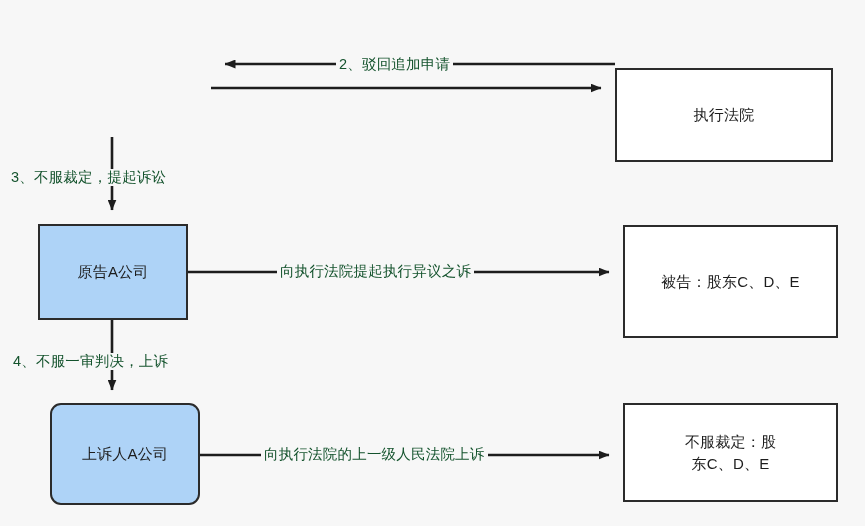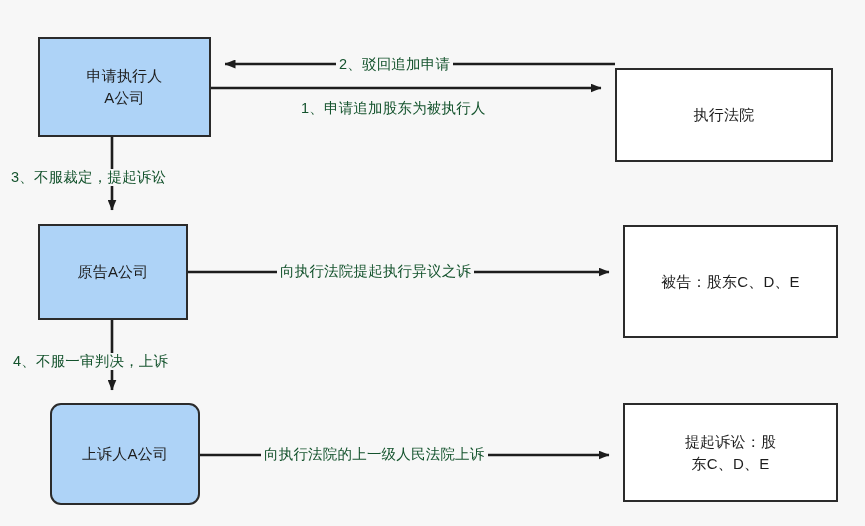--- a/index.html
+++ b/index.html
@@ -93,37 +93,34 @@
 
     <g>
       <path d="M112,320 L112,390" stroke="#1d1d1d" stroke-width="2.6" fill="none" marker-end="url(#arrowD)"></path>
     </g>
 
     <g>
       <path d="M200,455 L609,455" stroke="#1d1d1d" stroke-width="2.6" fill="none" marker-end="url(#arrowR)"></path>
     </g>
   </svg>
 
-  <div class="node fill-blue" style="left:38px; top:37px; width:173px; height:100px;">申请执行人
-A公司</div>
 
   <div class="node fill-white" style="left:615px; top:36px; width:218px; height:94px;margin-top:32px;">执行法院</div>
 
   <div class="node fill-blue" style="left:38px; top:224px; width:150px; height:96px;">原告A公司</div>
 
   <div class="node fill-white" style="left:623px; top:225px; width:215px; height:113px;">被告：股东C、D、E</div>
 
   <div class="node fill-blue rounded" style="left:50px; top:403px; width:150px; height:102px;">上诉人A公司</div>
 
-  <div class="node fill-white" style="left:623px; top:403px; width:215px; height:99px;">提起诉讼：股
+  <div class="node fill-white" style="left:623px; top:403px; width:215px; height:99px;">不服裁定：股
 东C、D、E</div>
 
   <div class="edge-label" style="left:336px; top:56px;">2、驳回追加申请</div>
 
-  <div class="edge-label no-bg" style="left:298px; top:100px;">1、申请追加股东为被执行人</div>
 
   <div class="edge-label" style="left:8px; top:169px;">3、不服裁定，提起诉讼</div>
 
   <div class="edge-label" style="left:277px; top:263px;">向执行法院提起执行异议之诉</div>
 
   <div class="edge-label" style="left:10px; top:353px;">4、不服一审判决，上诉</div>
 
   <div class="edge-label" style="left:261px; top:446px;">向执行法院的上一级人民法院上诉</div>
 
 </div>

